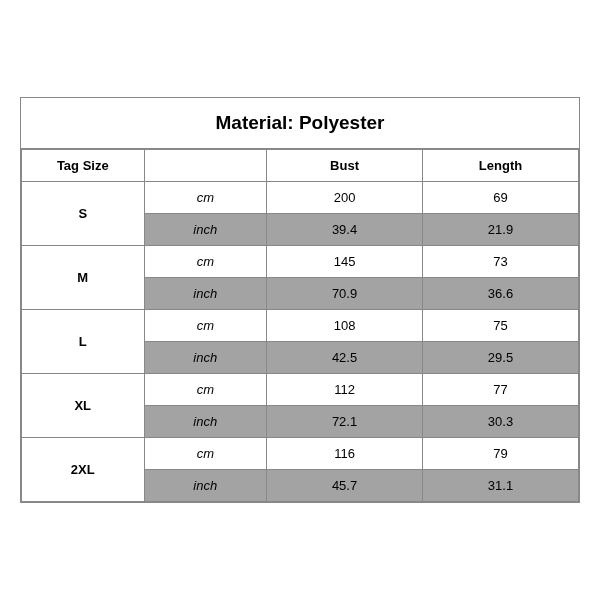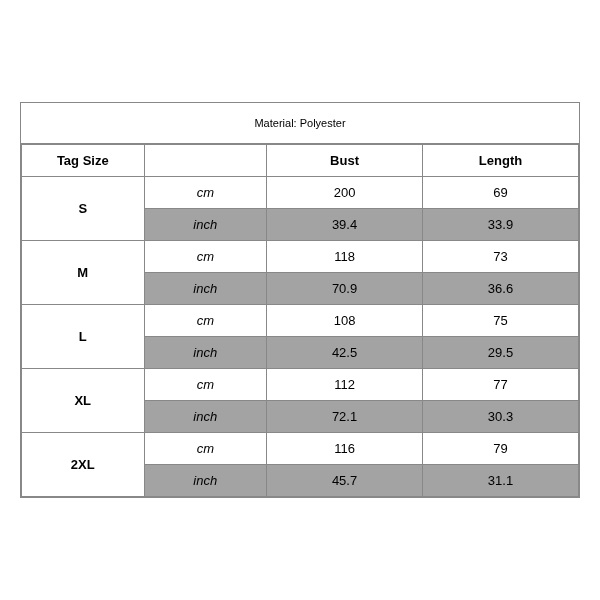--- a/index.html
+++ b/index.html
@@ -20,22 +20,22 @@
     }
 
     .container {
       width: 560px;
       border: 1px solid #888;
     }
 
     .title-row {
       text-align: center;
       padding: 14px 10px;
-      font-weight: normal;
-      font-size: 11px;
+      font-weight: bold;
+      font-size: 19px;
       border-bottom: 1px solid #888;
     }
 
     table {
       width: 100%;
       border-collapse: collapse;
     }
 
     th, td {
       border: 1px solid #888;
@@ -96,26 +96,26 @@
     <tbody id="table-body">
     <tr>
           <td rowspan="2" class="size-cell rowspan-cell">S</td>
           <td class="unit-cell">cm</td>
           <td>200</td>
           <td>69</td>
         </tr>
         <tr>
           <td class="unit-cell shaded">inch</td>
           <td class="shaded">39.4</td>
-          <td class="shaded">33.9</td>
+          <td class="shaded">21.9</td>
         </tr>
         <tr>
           <td rowspan="2" class="size-cell rowspan-cell">M</td>
           <td class="unit-cell">cm</td>
-          <td>118</td>
+          <td>145</td>
           <td>73</td>
         </tr>
         <tr>
           <td class="unit-cell shaded">inch</td>
           <td class="shaded">70.9</td>
           <td class="shaded">36.6</td>
         </tr>
         <tr>
           <td rowspan="2" class="size-cell rowspan-cell">L</td>
           <td class="unit-cell">cm</td>

